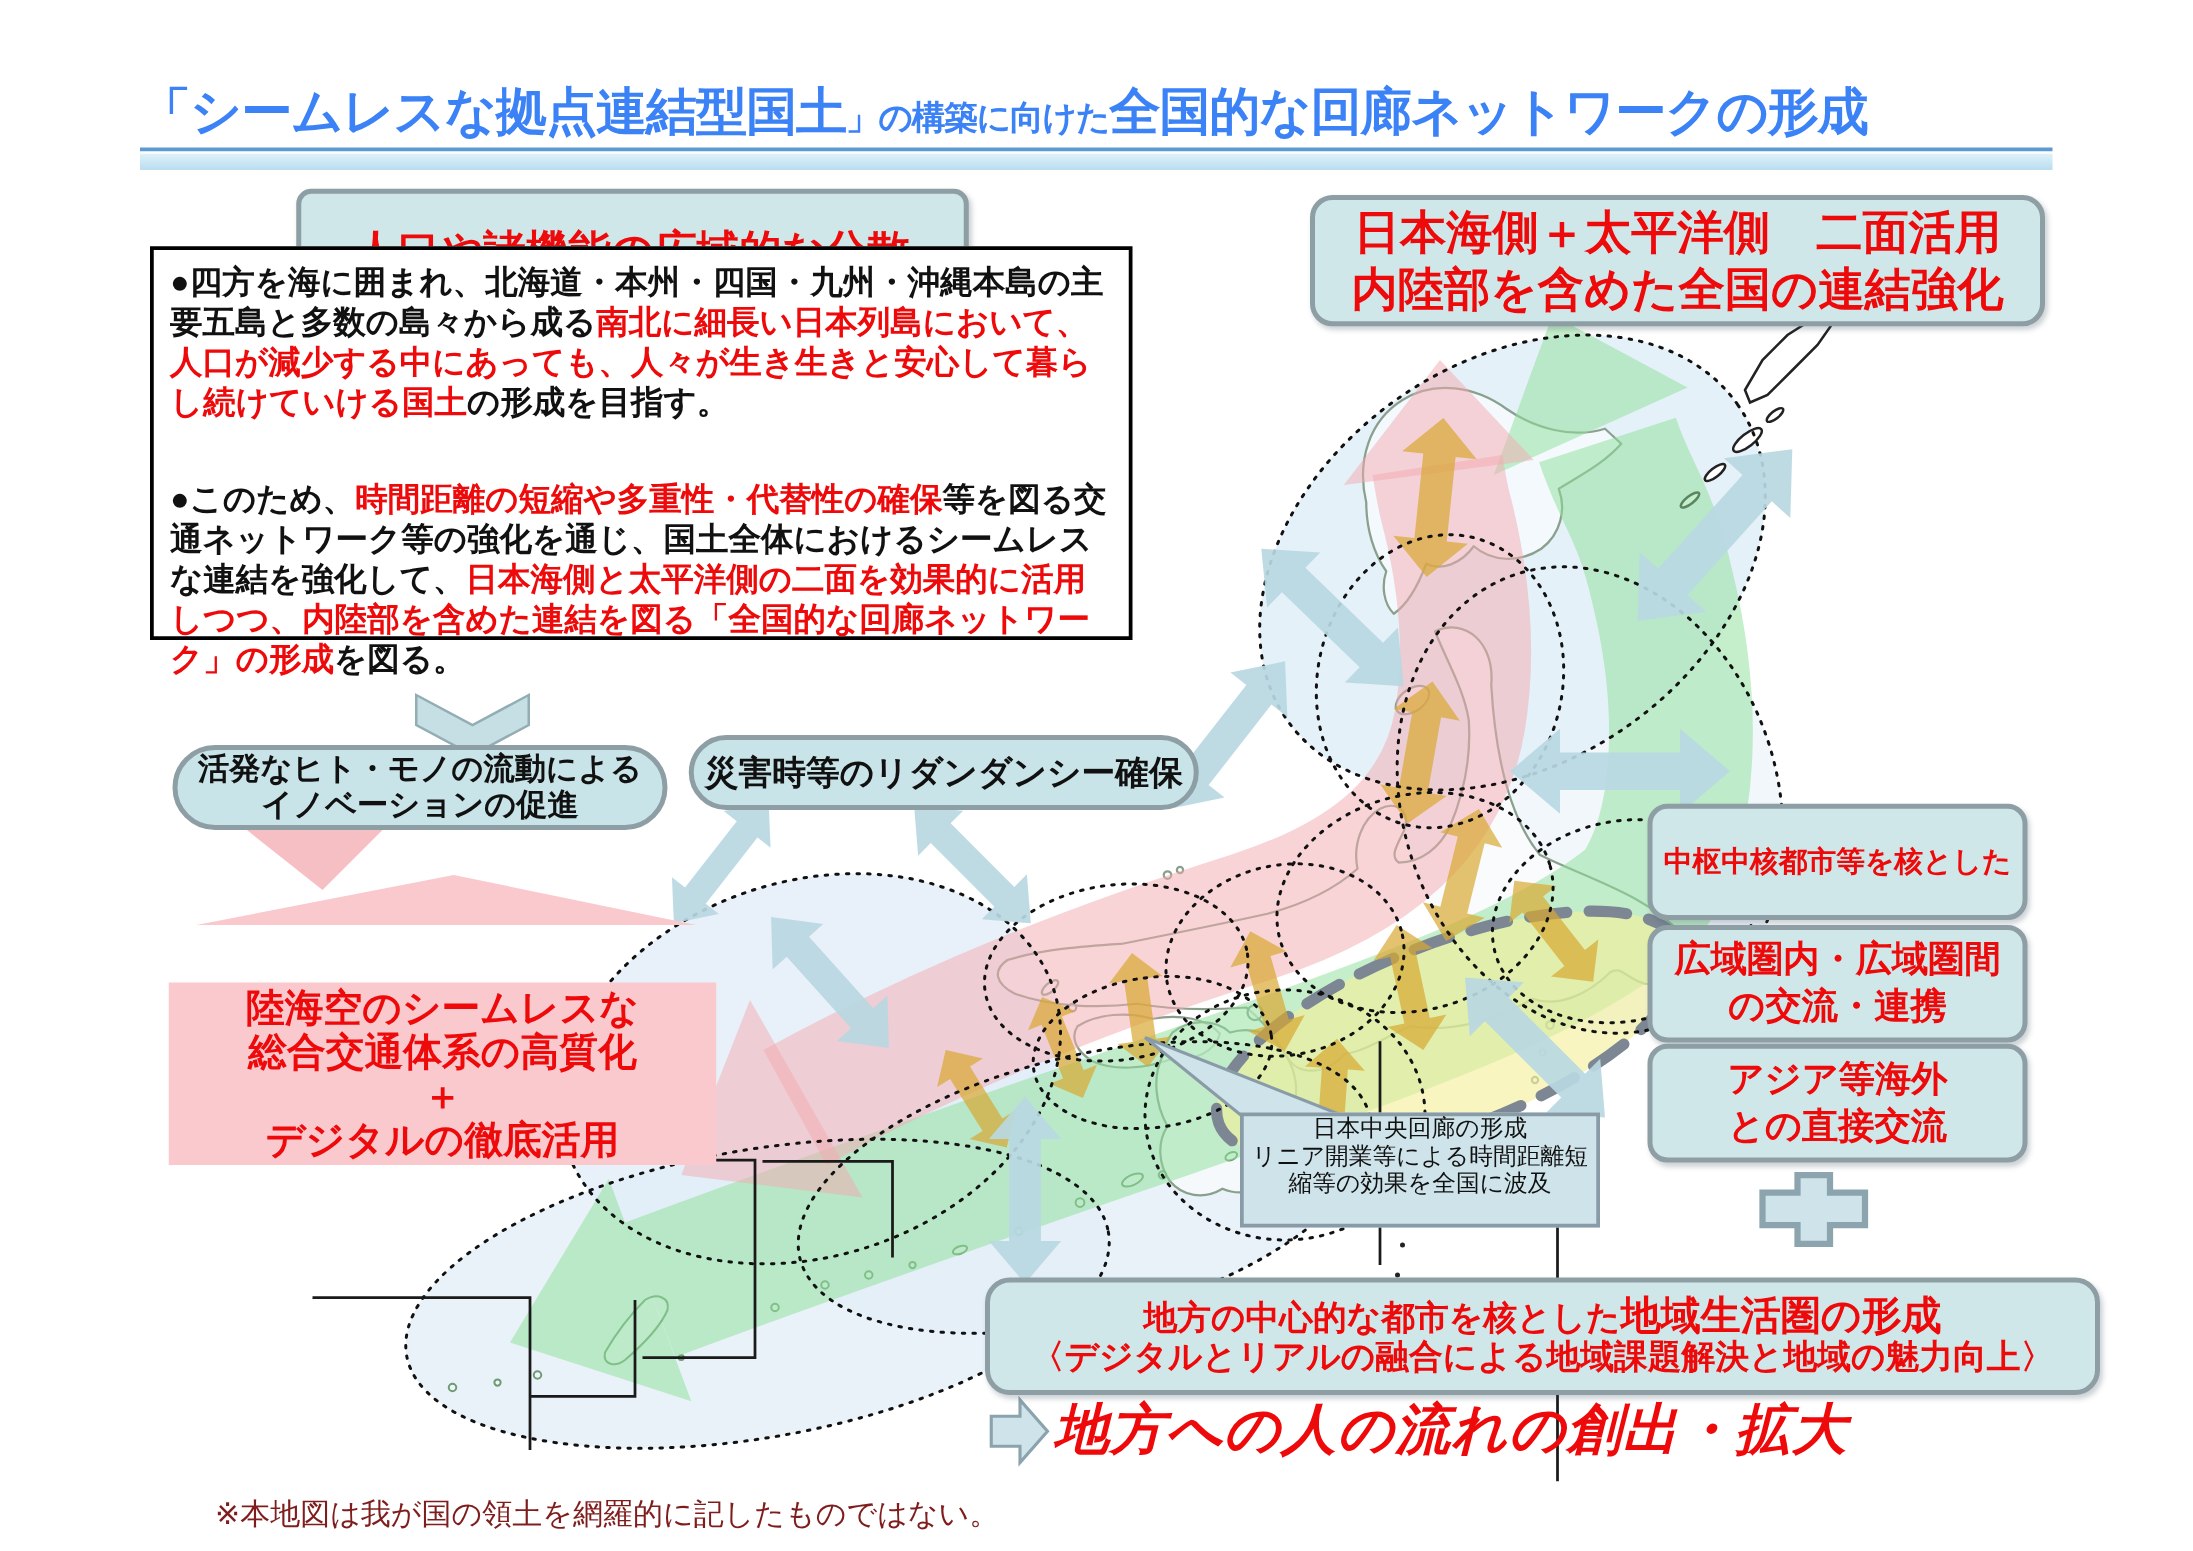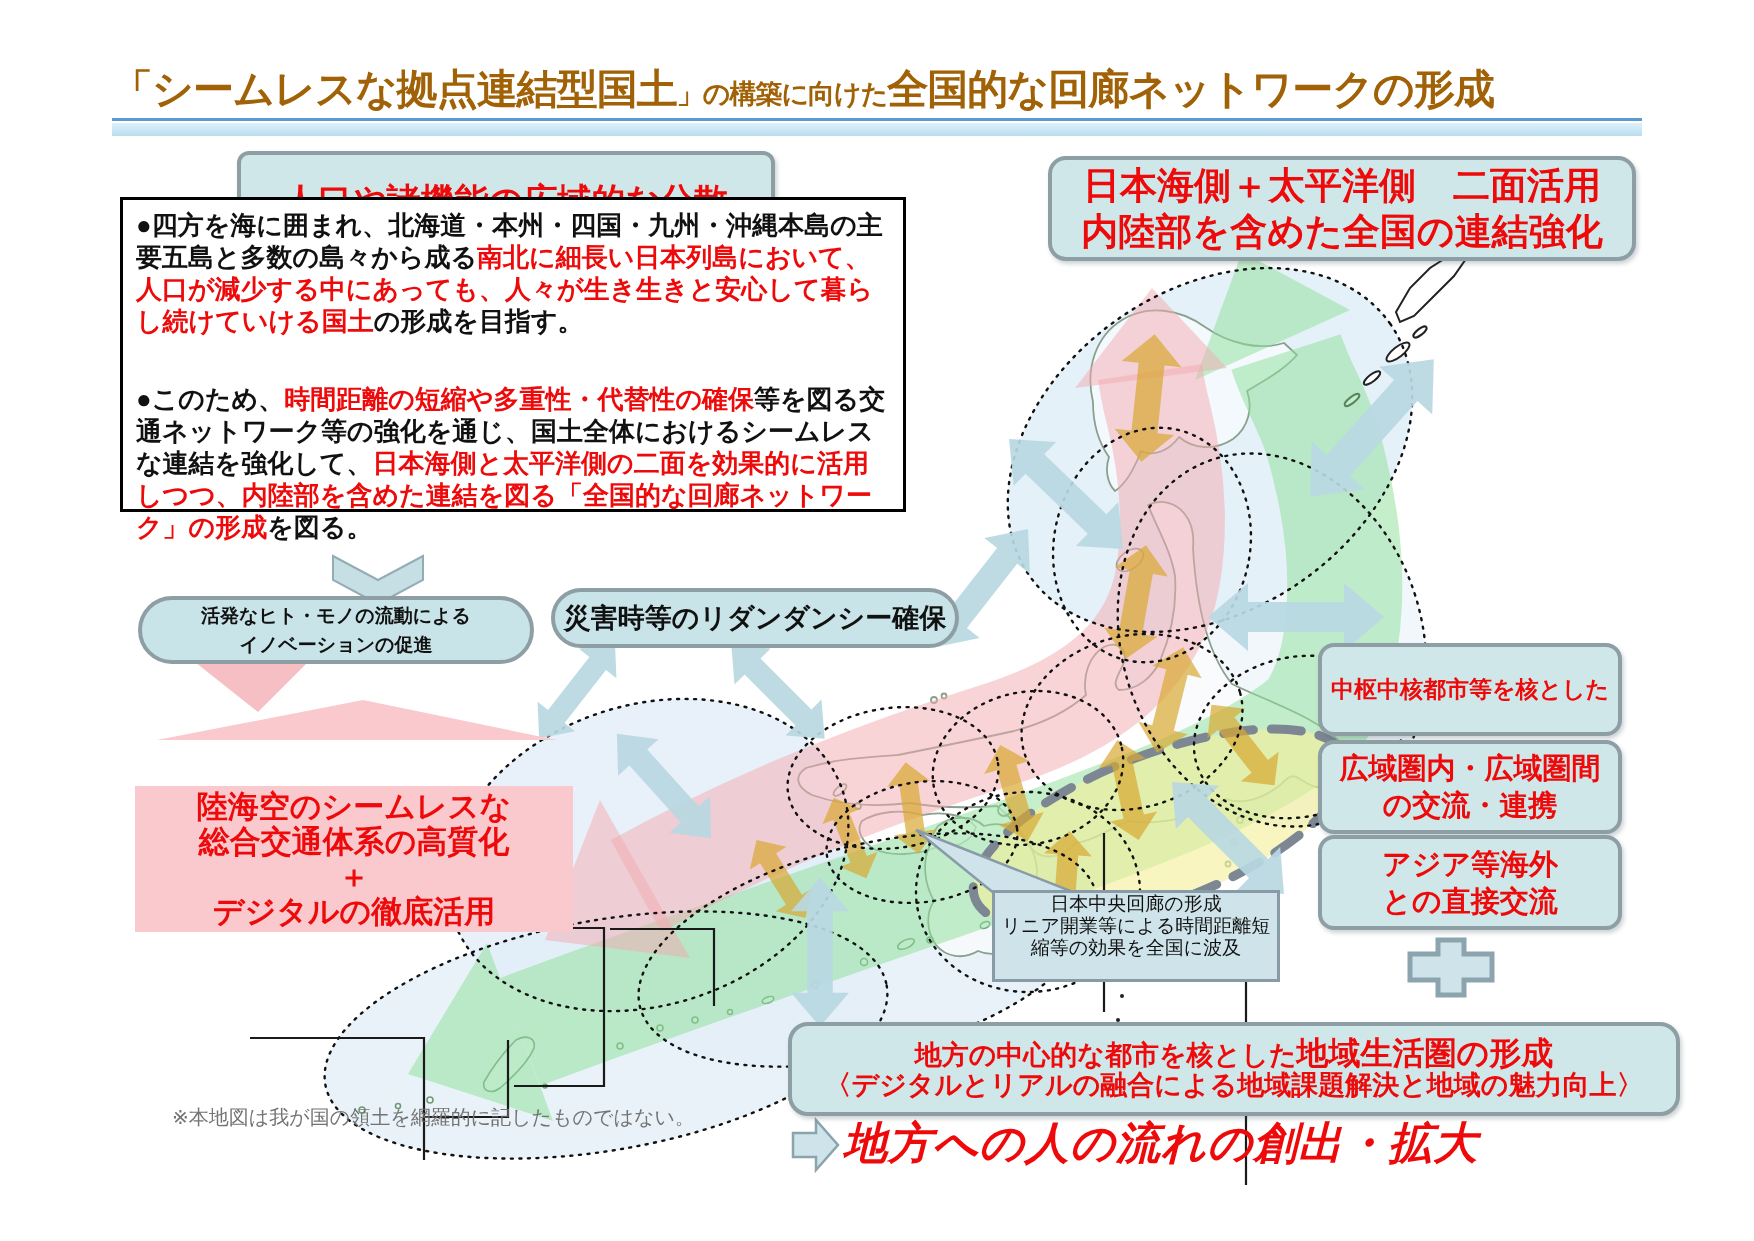--- a/index.html
+++ b/index.html
@@ -3,21 +3,21 @@
 <meta charset="utf-8">
 <style>
   html,body{margin:0;padding:0;background:#fff;}
   #stage{
     position:relative;width:1754px;height:1241px;overflow:hidden;background:#ffffff;
     font-family:"Liberation Sans","DejaVu Sans",sans-serif;
   }
   .abs{position:absolute;}
   
   #title-row{left:112px;top:62px;width:1560px;display:flex;align-items:baseline;
-    color:#a16207;font-weight:bold;letter-spacing:-1px;white-space:nowrap;}
+    color:#3b82f6;font-weight:bold;letter-spacing:-1px;white-space:nowrap;}
   #title-row .t-big{font-size:41px;}
   #title-row .t-mid{font-size:27px;}
   .rule-dark{left:112px;top:118px;width:1530px;height:3px;background:#5b9bd5;}
   .rule-light{left:112px;top:123px;width:1530px;height:13px;
     background:linear-gradient(#dff1fa,#b9ddef);}
   
   .lbox{background:#cfe7e9;border:4px solid #8d9fa4;border-radius:16px;
     display:flex;flex-direction:column;align-items:center;justify-content:center;
     text-align:center;box-shadow:2px 3px 4px rgba(60,80,90,.25);}
   .red{color:#ee0a0a;font-weight:bold;}
@@ -25,21 +25,21 @@
   #intro-block{left:120px;top:197px;width:786px;height:315px;background:#fff;
     border:3px solid #000;box-sizing:border-box;padding:9px 13px;
     font-size:26px;line-height:32px;font-weight:bold;color:#111;}
   #intro-block .p2{margin-top:46px;}
   #intro-block .seg-red{color:#ee0a0a;}
   #intro-block .seg-red-strong{color:#ee0a0a;font-weight:900;}
   
   .pill{background:#c9e4e8;border:4px solid #8d9fa4;border-radius:40px;
     display:flex;flex-direction:column;align-items:center;justify-content:center;
     text-align:center;color:#111;font-weight:bold;box-sizing:border-box;}
-  #pill-innovation{left:138px;top:596px;width:396px;height:68px;font-size:19px;line-height:29px;}
+  #pill-innovation{left:138px;top:596px;width:396px;height:68px;font-size:25px;line-height:29px;}
   #pill-redundancy{left:551px;top:588px;width:408px;height:60px;font-size:27px;}
   
   #transport-box{left:135px;top:738px;width:438px;height:146px;background:#f9c9ce;
     display:flex;flex-direction:column;align-items:center;justify-content:center;
     text-align:center;font-size:31px;line-height:35px;margin-top:48px;}
   
   #two-sided-box{left:1048px;top:156px;width:580px;height:97px;font-size:37px;line-height:46px;border-radius:18px;}
   
   #rb-0{left:1318px;top:643px;width:296px;height:85px;}
   #rb-0 .l1{font-size:23px;} #rb-0 .l2{font-size:30px;}
@@ -49,21 +49,21 @@
   #corridor-callout{left:992px;top:890px;width:288px;height:92px;background:#cfe4ea;
     border:3px solid #8a9ba8;box-sizing:border-box;display:flex;flex-direction:column;
     align-items:center;color:#111;font-size:19px;line-height:22px;font-weight:500;}
   
   #living-box{left:788px;top:1022px;width:884px;height:86px;border-radius:20px;line-height:27px;}
   #living-box .small{font-size:27px;} #living-box .large{font-size:32px;}
   
   #flow-text{left:843px;top:1114px;font-size:44px;font-weight:bold;font-style:italic;
     color:#ee0a0a;white-space:nowrap;letter-spacing:1px;}
   
-  #footnote{left:172px;top:1104px;font-size:20px;color:#737373;}
+  #footnote{left:172px;top:1195px;font-size:24px;color:#7f1d1d;}
   svg#map-layer{position:absolute;left:0;top:0;z-index:1;}
   .htm{z-index:2;}
 </style>
 </head>
 <body>
 
 <div id="stage">
 
   <svg id="map-layer" width="1754" height="1241" viewBox="0 0 1754 1241">
 

